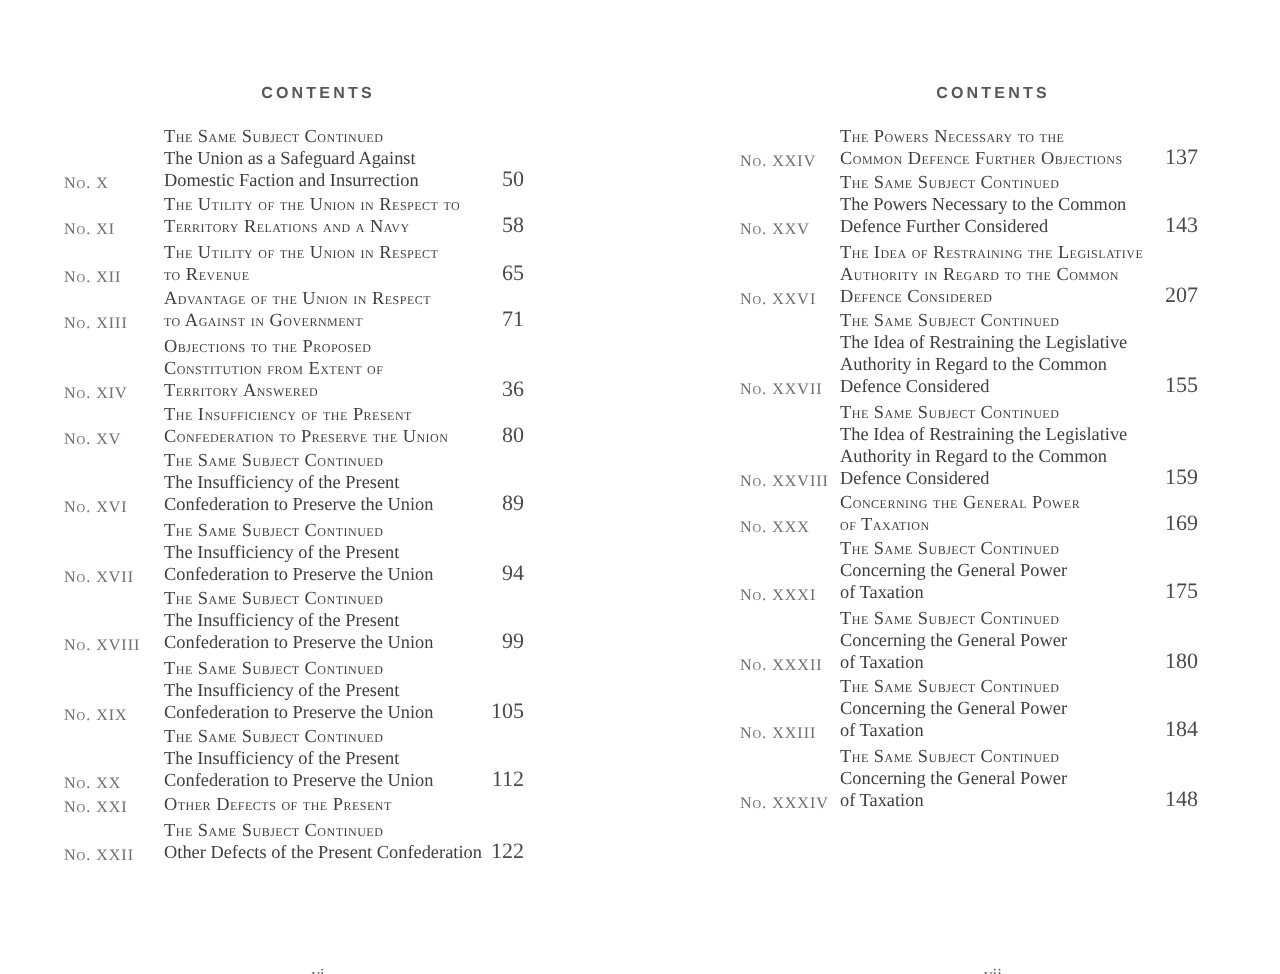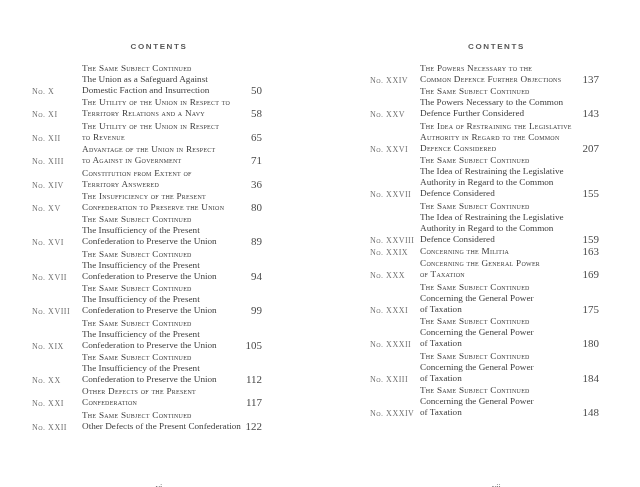--- a/index.html
+++ b/index.html
@@ -87,20 +87,21 @@
         <div class="entry">
           <div class="num">No. XIII</div>
           <div class="titles">
             <div class="line sc">Advantage of the Union in Respect</div>
             <div class="line sc last"><span>to Against in Government</span><span class="pg">71</span></div>
           </div>
         </div>
         <div class="entry">
           <div class="num">No. XIV</div>
           <div class="titles">
+            <div class="line sc">Objections to the Proposed</div>
             <div class="line sc">Constitution from Extent of</div>
             <div class="line sc last"><span>Territory Answered</span><span class="pg">36</span></div>
           </div>
         </div>
         <div class="entry">
           <div class="num">No. XV</div>
           <div class="titles">
             <div class="line sc">The Insufficiency of the Present</div>
             <div class="line sc last"><span>Confederation to Preserve the Union</span><span class="pg">80</span></div>
           </div>
@@ -142,21 +143,20 @@
           <div class="titles">
             <div class="line sc">The Same Subject Continued</div>
             <div class="line">The Insufficiency of the Present</div>
             <div class="line last"><span>Confederation to Preserve the Union</span><span class="pg">112</span></div>
           </div>
         </div>
         <div class="entry">
           <div class="num">No. XXI</div>
           <div class="titles">
             <div class="line sc">Other Defects of the Present</div>
-            <div class="line sc last"><span>Confederation</span><span class="pg">117</span></div>
           </div>
         </div>
         <div class="entry">
           <div class="num">No. XXII</div>
           <div class="titles">
             <div class="line sc">The Same Subject Continued</div>
             <div class="line last"><span>Other Defects of the Present Confederation</span><span class="pg">122</span></div>
           </div>
         </div>
       </div>
@@ -201,26 +201,20 @@
         <div class="entry">
           <div class="num">No. XXVIII</div>
           <div class="titles">
             <div class="line sc">The Same Subject Continued</div>
             <div class="line">The Idea of Restraining the Legislative</div>
             <div class="line">Authority in Regard to the Common</div>
             <div class="line last"><span>Defence Considered</span><span class="pg">159</span></div>
           </div>
         </div>
         <div class="entry">
-          <div class="num">No. XXIX</div>
-          <div class="titles">
-            <div class="line sc last"><span>Concerning the Militia</span><span class="pg">163</span></div>
-          </div>
-        </div>
-        <div class="entry">
           <div class="num">No. XXX</div>
           <div class="titles">
             <div class="line sc">Concerning the General Power</div>
             <div class="line sc last"><span>of Taxation</span><span class="pg">169</span></div>
           </div>
         </div>
         <div class="entry">
           <div class="num">No. XXXI</div>
           <div class="titles">
             <div class="line sc">The Same Subject Continued</div>

